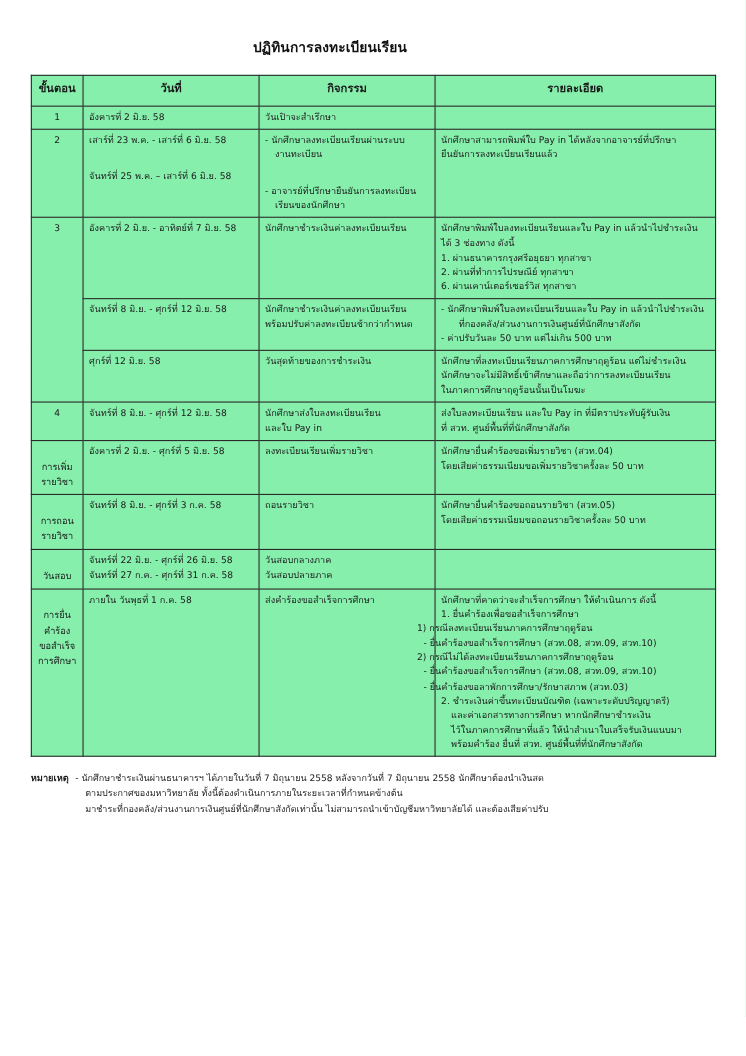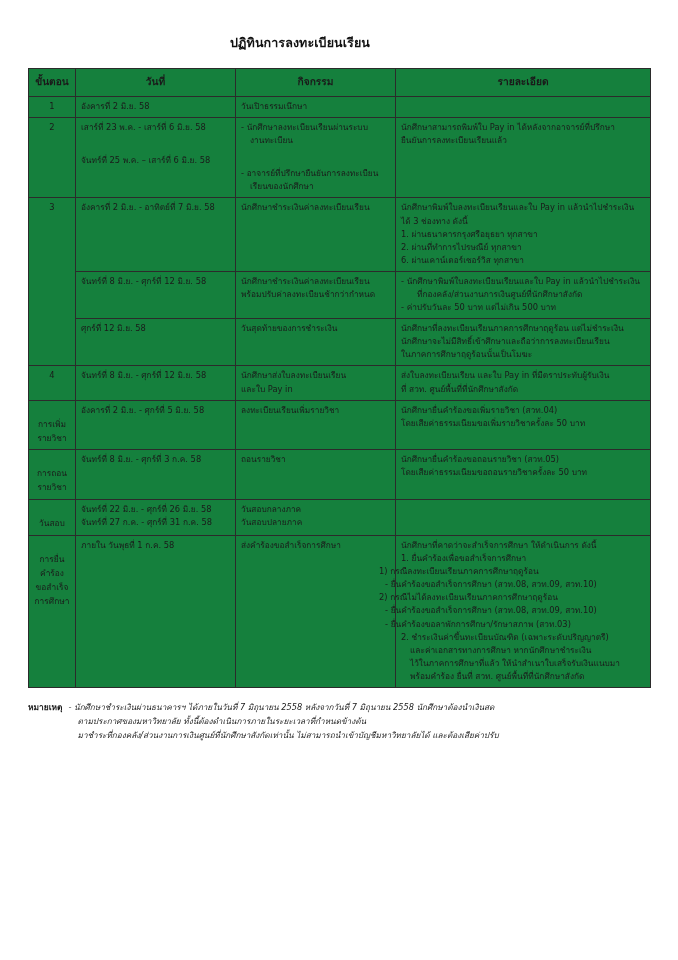--- a/index.html
+++ b/index.html
@@ -32,21 +32,21 @@
   
   .cal-wrap{
     margin:14px 28px 0 28px;
     width:622px;
     box-sizing:border-box;
   }
   table.cal{
     border-collapse:collapse;
     width:622px;
     table-layout:fixed;
-    background:#15803d;
+    background:#86efac;
   }
   table.cal td,table.cal th{
     border:1px solid #2b2b2b;
     vertical-align:top;
     padding:3px 5px 4px 5px;
     font-size:8.3px;
     line-height:1.58;
     font-weight:normal;
     color:#1a1a1a;
   }
@@ -114,21 +114,21 @@
     line-height:1.72;
     color:#1a1a1a;
   }
   .notes-row{display:flex;align-items:flex-start;}
   .notes-label{
     font-weight:bold;
     white-space:nowrap;
     padding-right:6px;
     font-size:8.4px;
   }
-  .notes-body{flex:1;font-style:italic;}
+  .notes-body{flex:1;}
   .note-item{
     display:block;
     padding-left:9px;
     text-indent:-9px;
   }
   .note-second{
     margin-top:9px;
     padding-left:43px;
   }
   .url{font-family:"DejaVu Sans","Liberation Sans",sans-serif;}
@@ -156,21 +156,21 @@
           <th>วันที่</th>
           <th>กิจกรรม</th>
           <th>รายละเอียด</th>
         </tr>
       </thead>
       <tbody>
 
         <tr>
           <td class="step">1</td>
           <td class="date">อังคารที่ 2 มิ.ย. 58</td>
-          <td class="act">วันเปิาธรรมเนึกษา</td>
+          <td class="act">วันเปิาจะสำเรึกษา</td>
           <td class="det"></td>
         </tr>
 
         <tr>
           <td class="step">2</td>
           <td class="date">
             <span class="sub">เสาร์ที่ 23 พ.ค. - เสาร์ที่ 6 มิ.ย. 58</span>
             <span class="gap"></span>
             <span class="sub">จันทร์ที่ 25 พ.ค. – เสาร์ที่ 6 มิ.ย. 58</span>
           </td>

